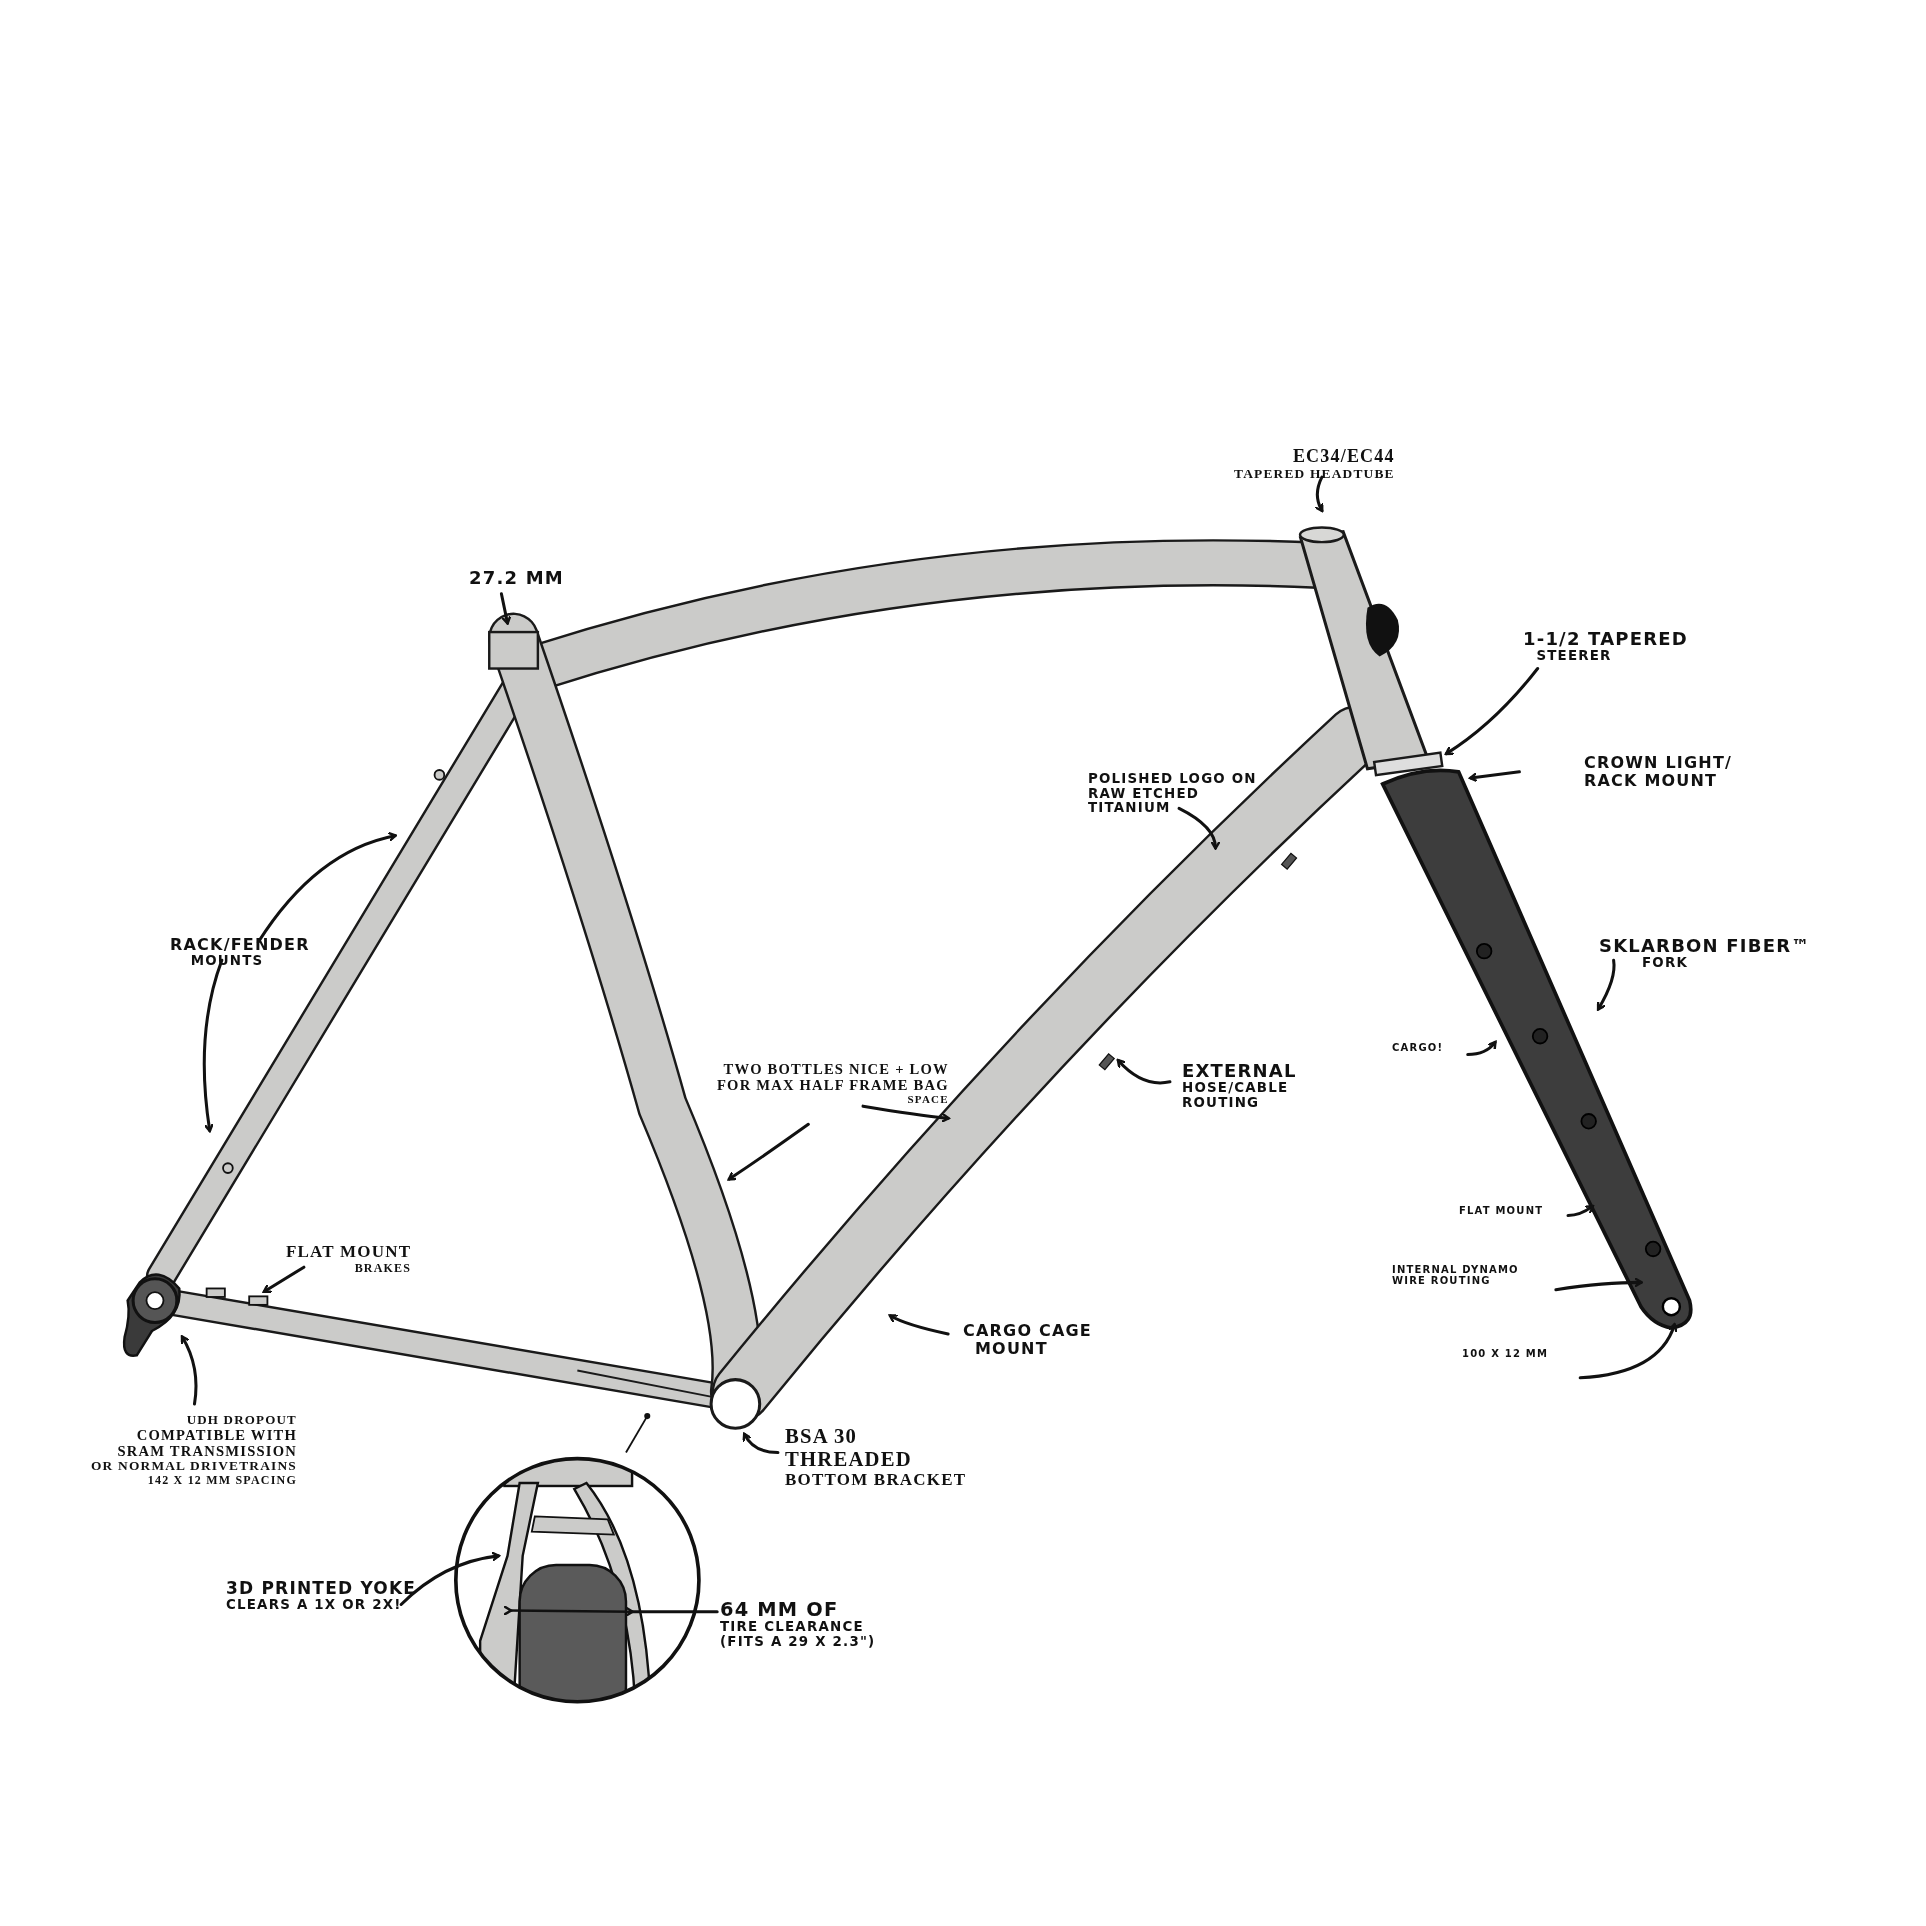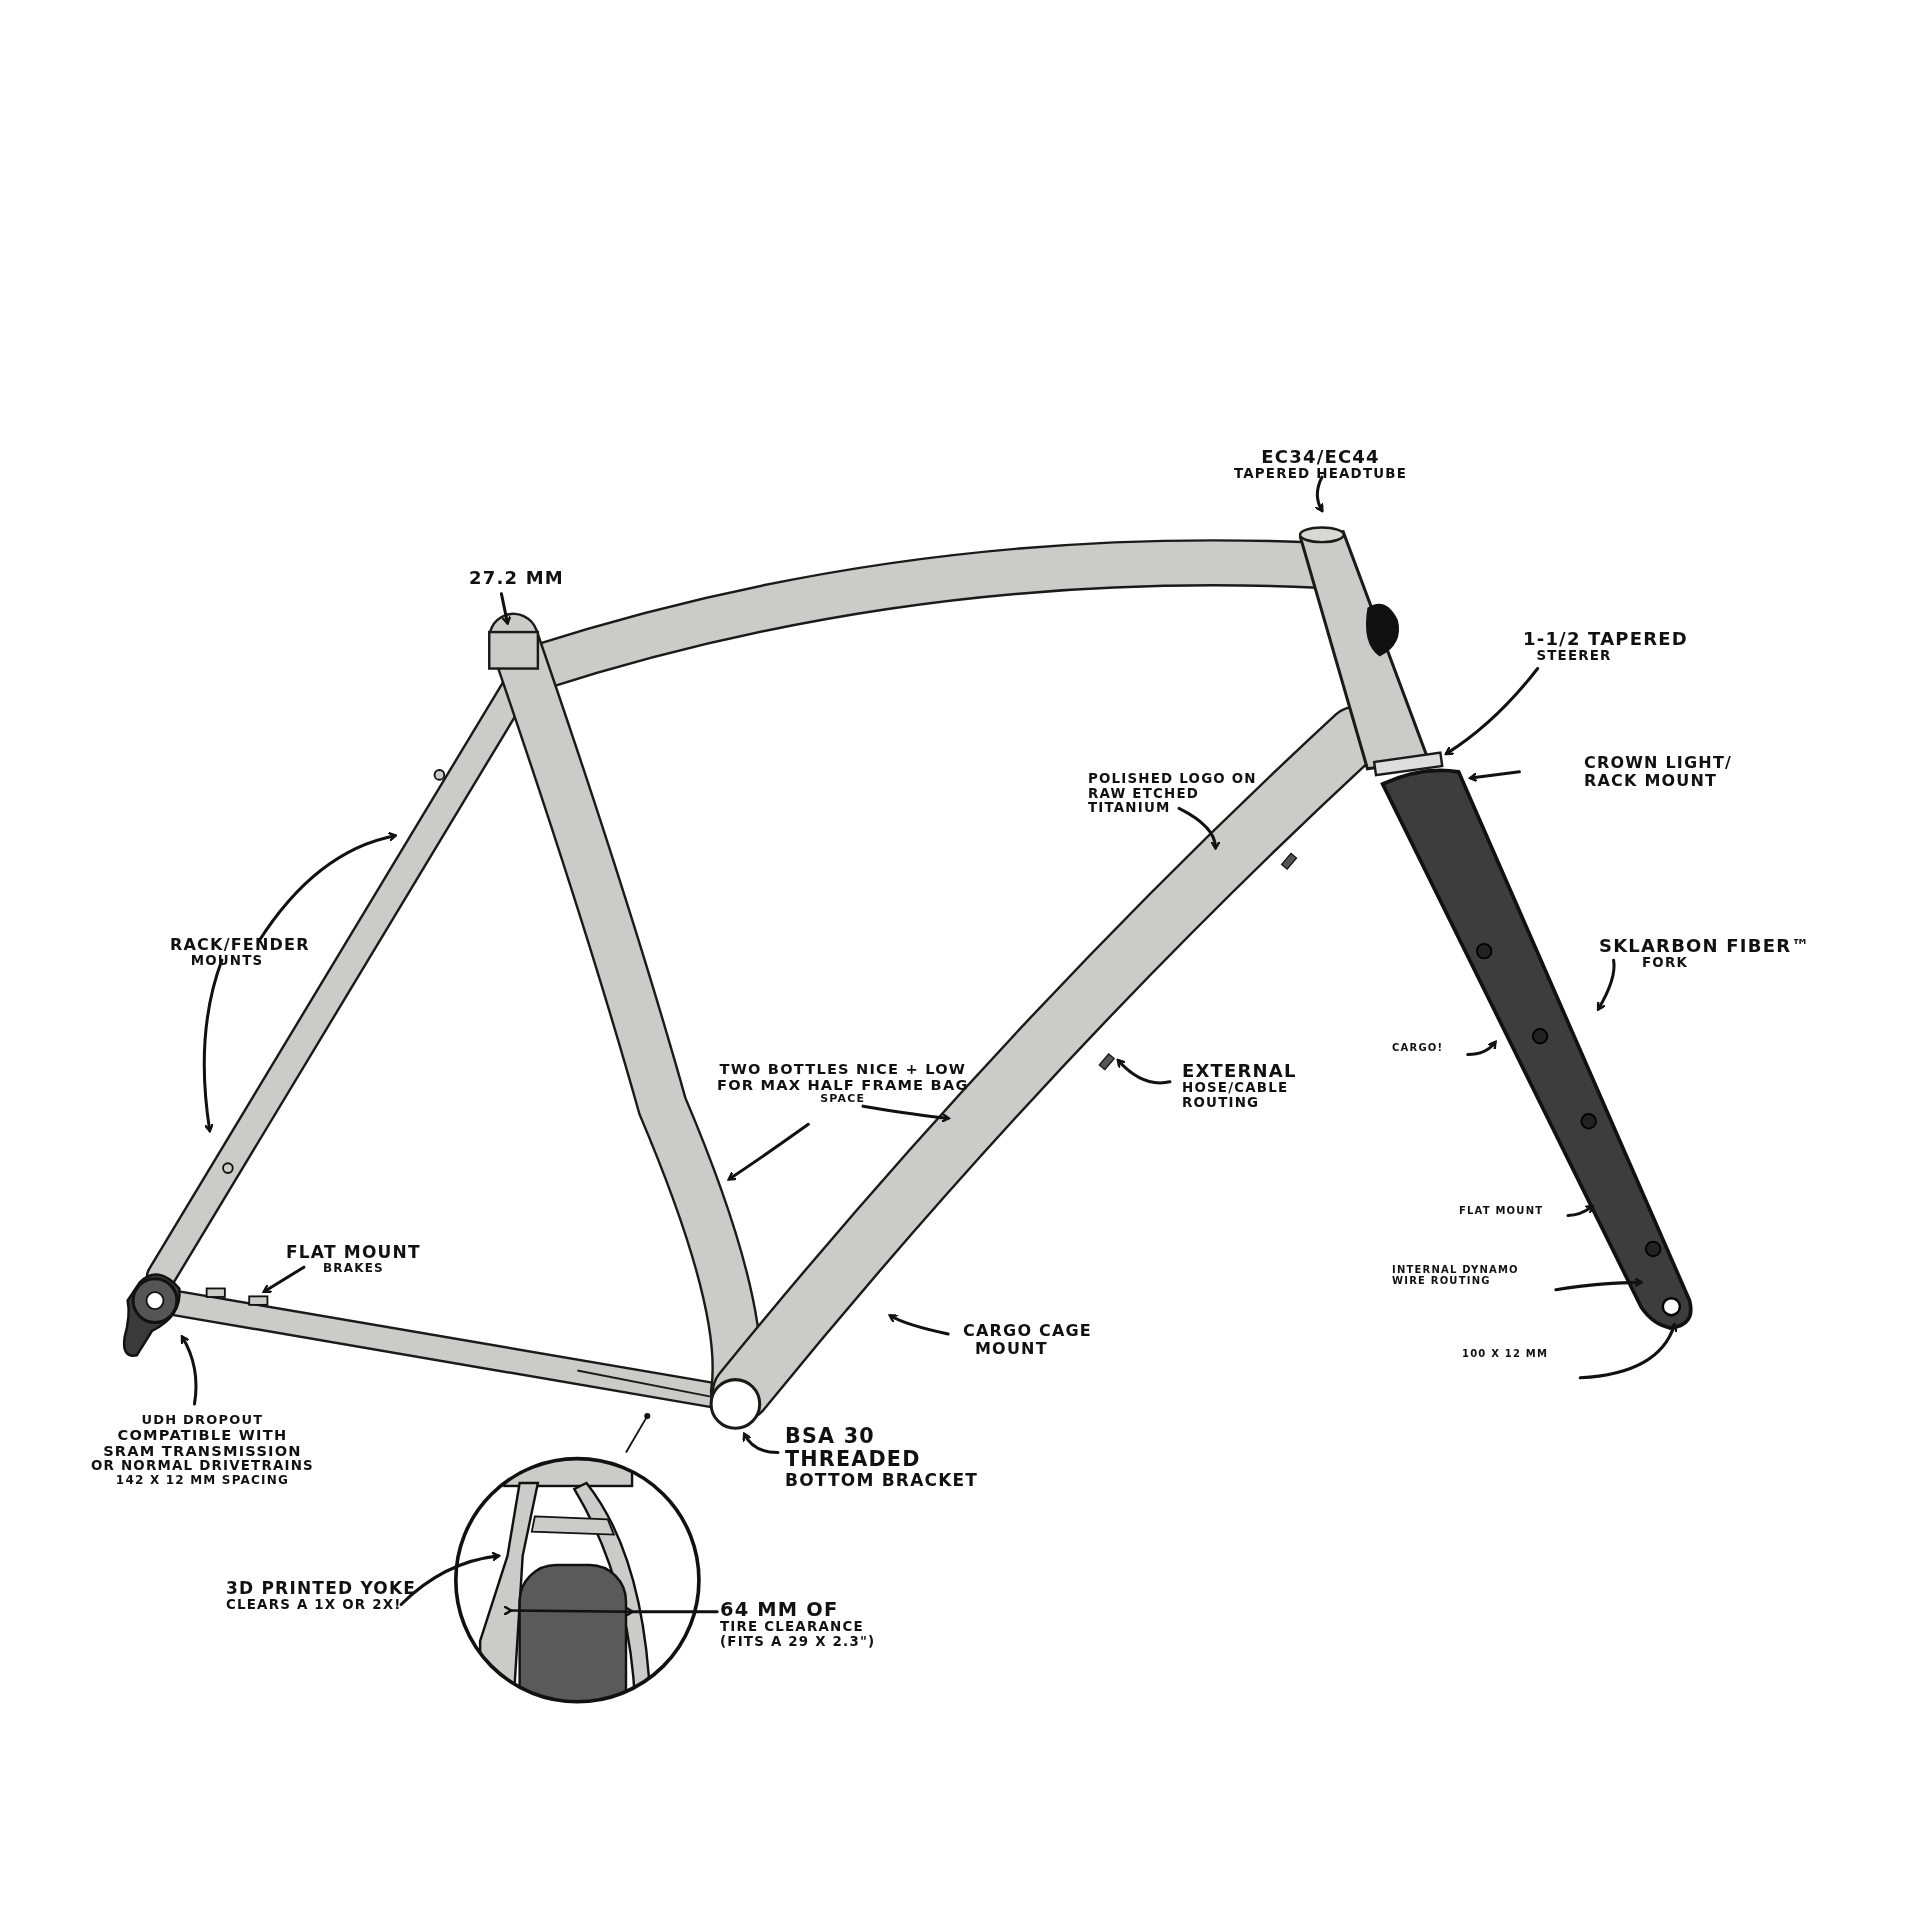--- a/index.html
+++ b/index.html
@@ -4,22 +4,22 @@
 <style>
   html, body { margin:0; padding:0; background:#ffffff; }
   body { width:1926px; height:1926px; position:relative; overflow:hidden;
          font-family:"DejaVu Sans", sans-serif; }
   #stage { position:absolute; left:0; top:0; width:1926px; height:1926px; }
   .label { position:absolute; color:#111; text-transform:uppercase;
            font-family:"DejaVu Sans", sans-serif; font-weight:bold;
            line-height:1.1; letter-spacing:1.2px; white-space:nowrap; }
   .label .l1 { display:block; font-size:18px; }
   .label .l2 { display:block; font-size:13.4px; }
-  .label.center { text-align:center; }
-  .big .l1 { font-size:20.7px; }
+  .label.center { text-align:right;font-family:Liberation Serif, serif; }
+  .big .l1 { font-size:20.7px;font-family:Liberation Serif, serif; }
   .small .l1 { font-size:10px; }
 </style>
 </head>
 <body>
 
 <div id="stage">
 
   <svg width="1926" height="1926" viewBox="0 0 3169 3169" style="position:absolute;left:0;top:0">
     <defs>
       <marker id="arr" markerWidth="14" markerHeight="14" refX="10" refY="7" orient="auto" markerUnits="userSpaceOnUse">

